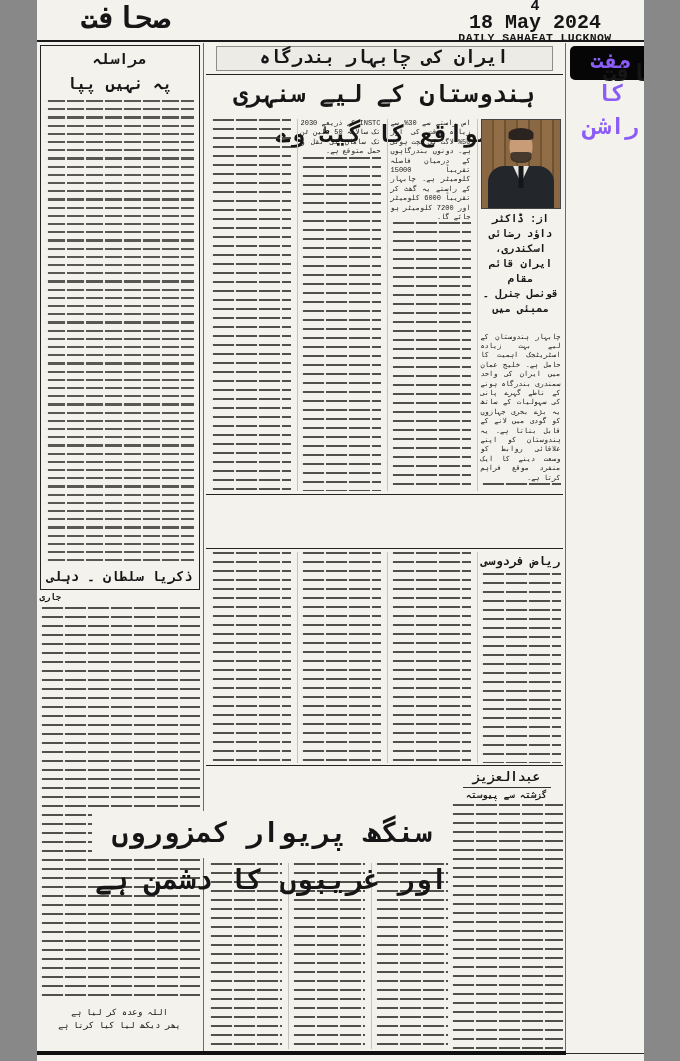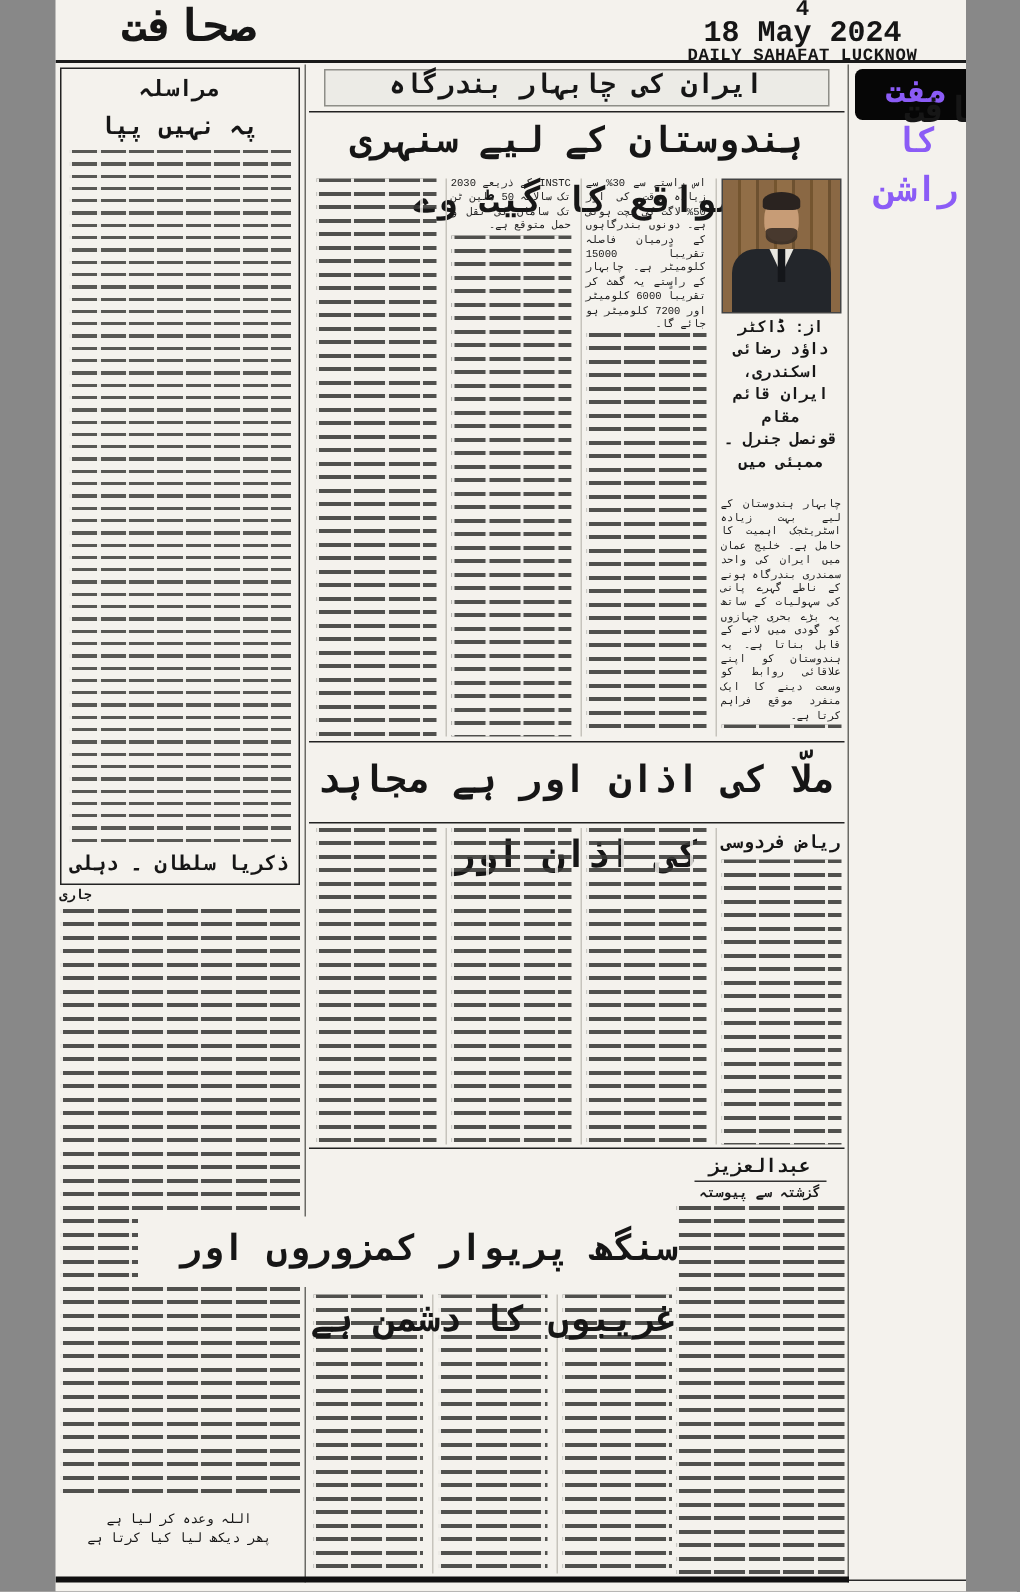--- a/index.html
+++ b/index.html
@@ -76,21 +76,21 @@
   .midby { text-align:center; font-size:12px; font-weight:bold; margin:2px 0 4px; direction:rtl; }
   .bot-rule { position:absolute; top:722px; left:2px; right:2px; border-top:1.5px solid #222; }
   
   .bottom { position:absolute; top:724px; left:0; right:0; bottom:0; }
   .bot-byline-col { position:absolute; top:2px; right:2px; width:112px; bottom:4px;
     display:flex; flex-direction:column; direction:rtl; }
   .botby { text-align:center; font-size:12.5px; font-weight:bold; }
   .botby-rule { border-top:1px solid #333; margin:2px 12px; }
   .botkick { text-align:center; font-size:9px; font-weight:bold; margin-bottom:3px; }
   .bot-hl { position:absolute; top:44px; left:-112px; width:360px; height:47px; z-index:3;
-    background:#f4f2ed; text-align:right; font-size:24px; font-weight:bold; line-height:47px; direction:rtl; }
+    background:#f4f2ed; text-align:center; font-size:28px; font-weight:bold; line-height:47px; direction:rtl; }
   .bot-cols { position:absolute; top:96px; left:2px; width:242px; bottom:6px;
     display:flex; flex-direction:row-reverse; gap:6px; }
   
   .rightcol { position:absolute; top:43px; left:529px; width:151px; bottom:6px;
     display:flex; flex-direction:row; padding:0 4px; direction:rtl; }
   .nameplate { position:relative; height:70px; }
   .np-daily { position:absolute; top:5px; right:14px; font-size:10px; }
   .np-title { position:absolute; top:16px; right:38px; font-size:24px; font-weight:bold; letter-spacing:-1px; }
   .np-city { position:absolute; top:44px; left:10px; font-size:10px; }
   .volstrip { border:1px solid #333; display:flex; justify-content:space-between;
@@ -163,21 +163,20 @@
       <div class="col">
         <div class="frag">INSTC کے ذریعے 2030 تک سالانہ 50 ملین ٹن تک سامان کی نقل و حمل متوقع ہے۔</div>
         <div class="sim"></div>
       </div>
       <div class="col">
         <div class="sim"></div>
       </div>
     </div>
     <div class="main-rule"></div>
 
-    <div class="mid-hl">ملّا کی اذان اور ہے مجاہد کی اذان اور</div>
     <div class="mid-rule"></div>
     <div class="mid-body">
       <div class="col">
         <div class="midby">ریاض فردوسی</div>
         <div class="sim"></div>
       </div>
       <div class="col">
         <div class="sim"></div>
       </div>
       <div class="col">

